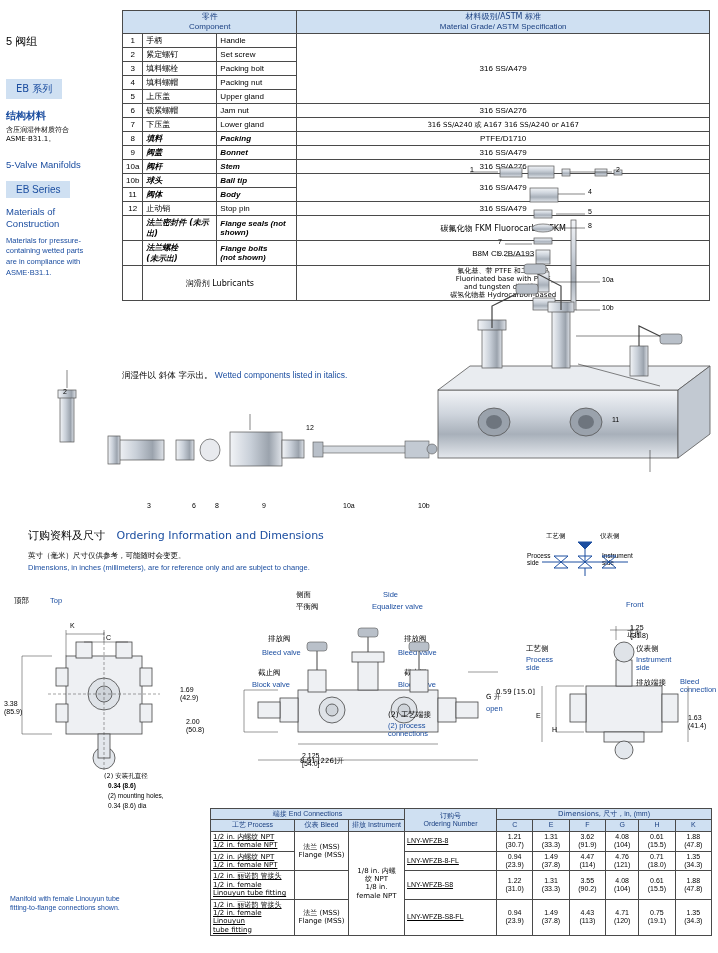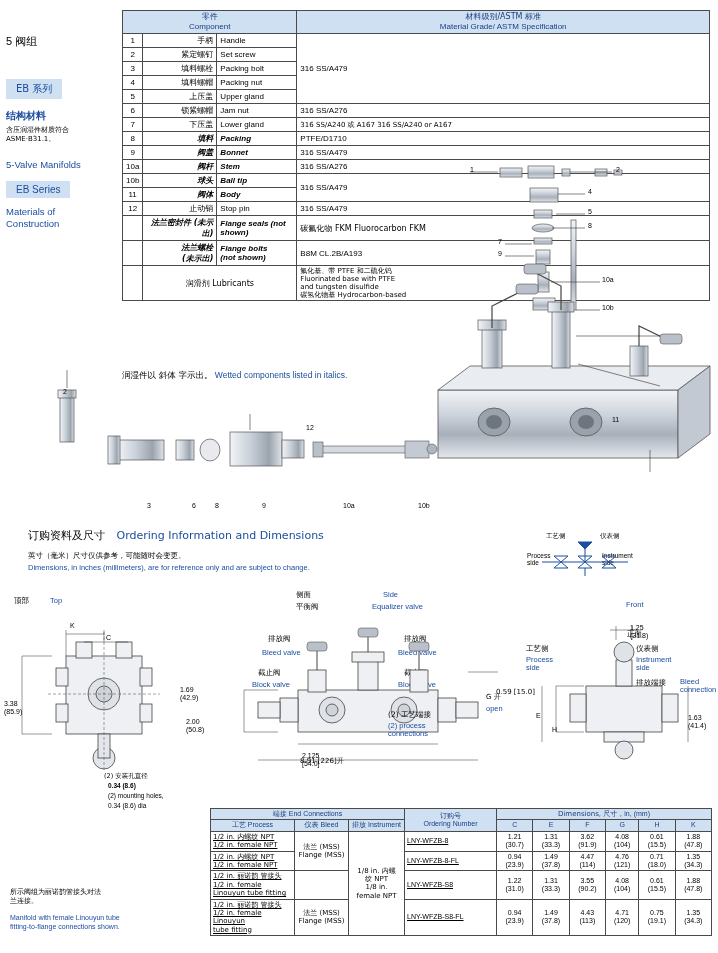--- a/index.html
+++ b/index.html
@@ -29,23 +29,23 @@
 
   
   #mat-table { left:122px; top:10px; width:588px; border-collapse:collapse; }
   #mat-table table { border-collapse:collapse; width:100%; }
   #mat-table th, #mat-table td {
     border:1px solid #4a4a4a; padding:1px 3px; font-size:8px; color:#000;
     background:#fff;
   }
   #mat-table th { background:#cfe0f2; color:#1a3f80; font-weight:normal; text-align:center; line-height:1.25; }
   .c-no { width:18px; text-align:center; }
-  .c-cn { width:74px;text-align:right; }
+  .c-cn { width:74px; }
   .c-en { width:80px; }
-  .c-mat { }
+  .c-mat { text-align:center; }
   .ital { font-style:italic;font-weight:bold; }
 
   
   #wetted-note { left:122px; top:370px; font-size:8.5px; }
 
   
   #ord-title { left:28px; top:528px; font-size:11px; }
   #ord-sub-cn { left:28px; top:551px; font-size:7.5px; color:#000; }
   #ord-sub-en { left:28px; top:563px; font-size:7.5px; color:#1c4ea0; }
 
@@ -80,20 +80,24 @@
   <div class="hd-cn cn">结构材料</div>
   <div class="small-cn cn">含压润湿件材质符合</div>
   <div class="small-cn cn">ASME·B31.1。</div>
   <div style="height:14px"></div>
   <div class="hd-en">5-Valve Manifolds</div>
   <div style="height:10px"></div>
   <div class="badge">EB Series</div>
   <div class="hd-en" style="white-space:pre-line">Materials of
 Construction</div>
   <div style="height:6px"></div>
+  <div class="small-blue" style="white-space:pre-line">Materials for pressure-
+containing wetted parts
+are in compliance with
+ASME·B31.1.</div>
 </div>
 
 <div class="abs" id="mat-table">
   <table>
     <thead>
       <tr>
         <th colspan="3">
           <span class="cn">零件</span><br>
           <span>Component</span>
         </th>
@@ -493,22 +497,20 @@
 <div class="abs num" style="left:630px; top:624px; white-space:pre-line; line-height:1.1;">1.25
 (31.8)</div>
 <div class="abs num cn" style="left:496px; top:688px;"><span>0.59
 [15.0]</span></div>
 <div class="abs num" style="left:536px; top:712px;">E</div>
 <div class="abs num" style="left:552px; top:726px;">H</div>
 <div class="abs num" style="left:688px; top:714px; white-space:pre-line; line-height:1.1;">1.63
 (41.4)</div>
 
 <div class="abs" id="manifold-note">
-  <div class="cn" style="white-space:pre-line">所示阀组为丽诺韵管接头对法
-兰连接。</div>
   <div class="blue" style="white-space:pre-line; margin-top:6px;">Manifold with female Linouyun tube
 fitting-to-flange connections shown.</div>
 </div>
 
 <div class="abs" id="dim-table">
   <table>
     <thead>
       <tr>
         <th colspan="3">
           <span class="cn">端接</span>

